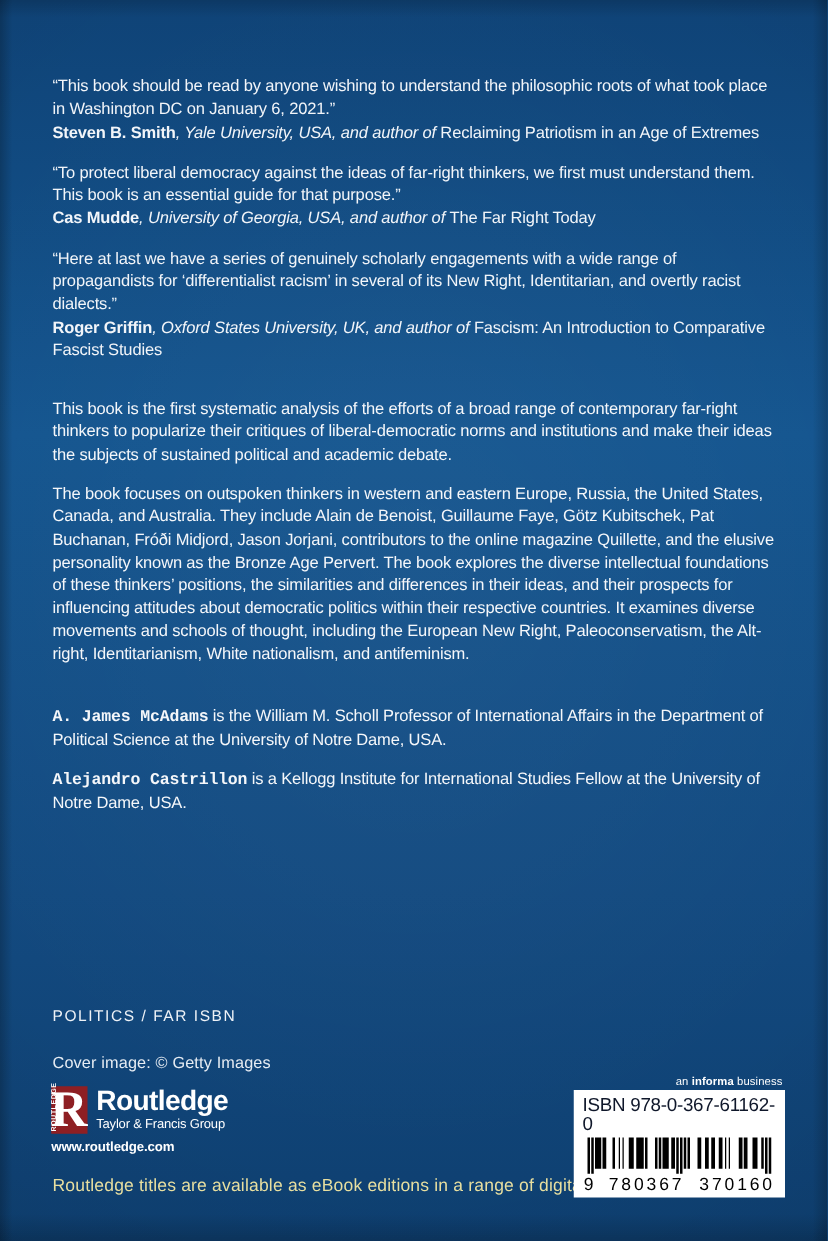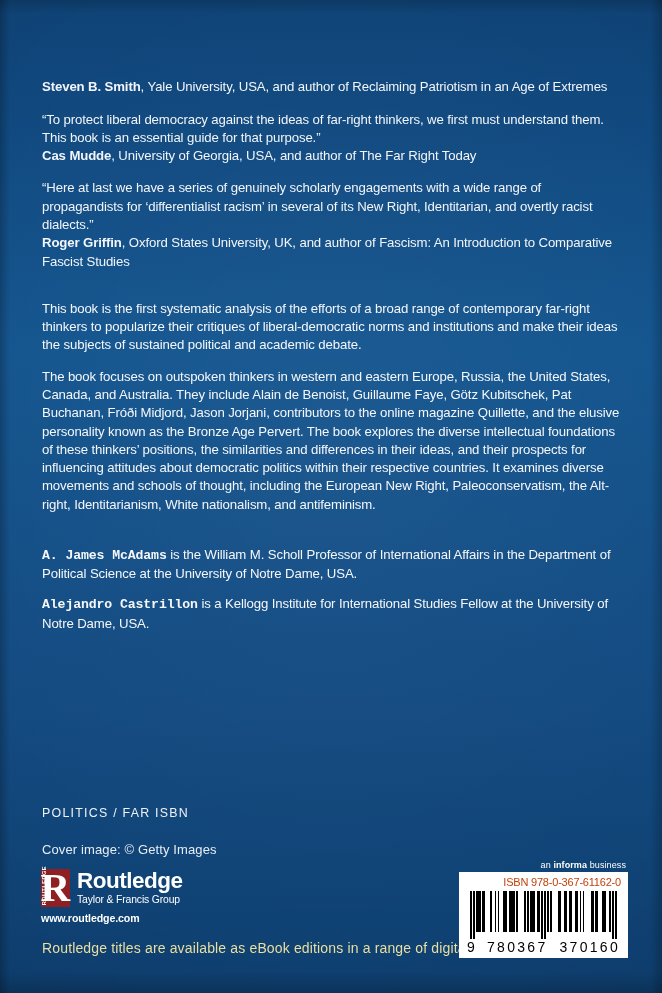--- a/index.html
+++ b/index.html
@@ -56,21 +56,21 @@
   
   .endorsement {
     font-size: 13.2px;
     line-height: 1.385;
     margin-bottom: 14px;
     letter-spacing: -0.12px;
     color: #f2f5f9;
   }
   .endorsement .quote-text { display: inline; }
   .endorsement .attrib-name { font-weight: bold; }
-  .endorsement .attrib-affil { }
+  .endorsement .attrib-affil { font-style: italic; }
   .endorsement .attrib-title { font-style: normal; }
 
   
   .blurb-block { margin-top: 29px; }
   .blurb {
     font-size: 13.2px;
     line-height: 1.385;
     margin-bottom: 13px;
     letter-spacing: -0.12px;
     color: #f5f7fa;
@@ -201,23 +201,23 @@
     top: 872px;
     width: 169px;
     height: 86px;
     background: #ffffff;
     padding: 5px 7px 4px 7px;
     display: flex;
     flex-direction: column;
   }
   .isbn-text {
     font-family: "Liberation Sans", sans-serif;
-    font-size: 11px;
-    color: #c2410c;
-    text-align: right;
+    font-size: 15px;
+    color: #0f172a;
+    text-align: left;
     letter-spacing: -0.2px;
     line-height: 1;
     margin-bottom: 3px;
   }
   .barcode-bars {
     flex: 1 1 auto;
     display: flex;
     align-items: stretch;
     justify-content: center;
     gap: 0;
@@ -238,20 +238,21 @@
   .barcode-digits .grp-mid { letter-spacing: 2.3px; }
 </style>
 </head>
 <body>
 
 <div class="cover">
 
   <div class="content">
 
     <div class="endorsement">
+      <span class="quote-text">“This book should be read by anyone wishing to understand the philosophic roots of what took place in Washington DC on January 6, 2021.”</span>
       <br>
       <span class="attrib-name">Steven B. Smith</span><span class="attrib-affil">, Yale University, USA, and author of </span><span class="attrib-title">Reclaiming Patriotism in an Age of Extremes</span>
     </div>
 
     <div class="endorsement">
       <span class="quote-text">“To protect liberal democracy against the ideas of far-right thinkers, we first must understand them. This book is an essential guide for that purpose.”</span>
       <br>
       <span class="attrib-name">Cas Mudde</span><span class="attrib-affil">, University of Georgia, USA, and author of </span><span class="attrib-title">The Far Right Today</span>
     </div>
 

